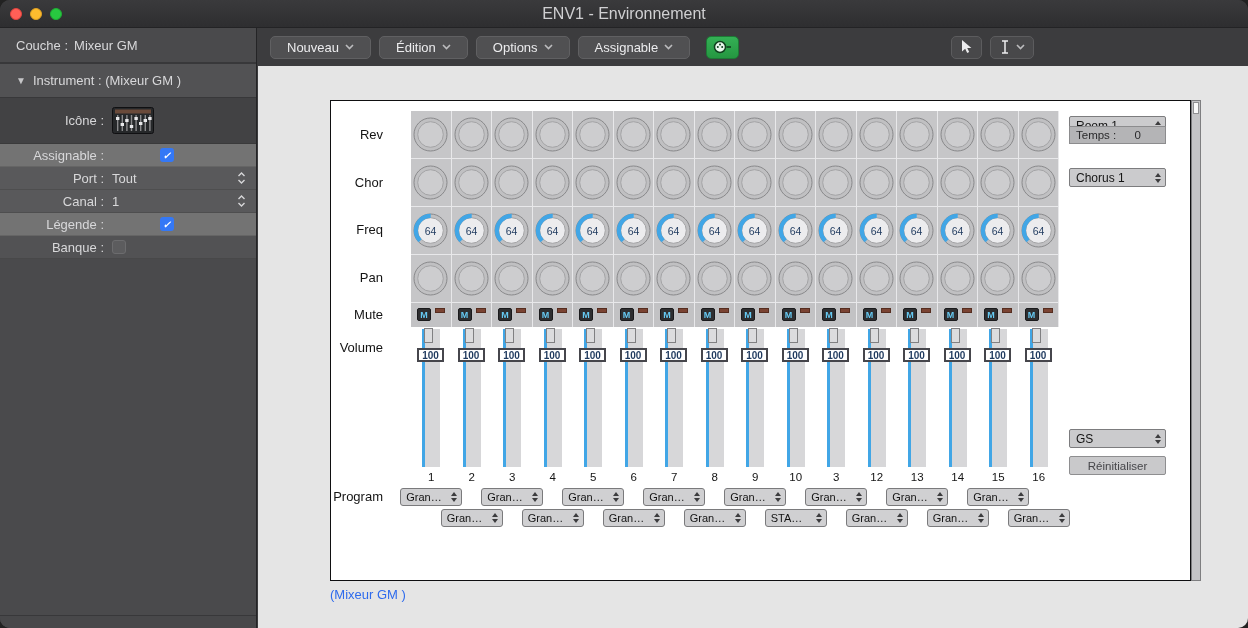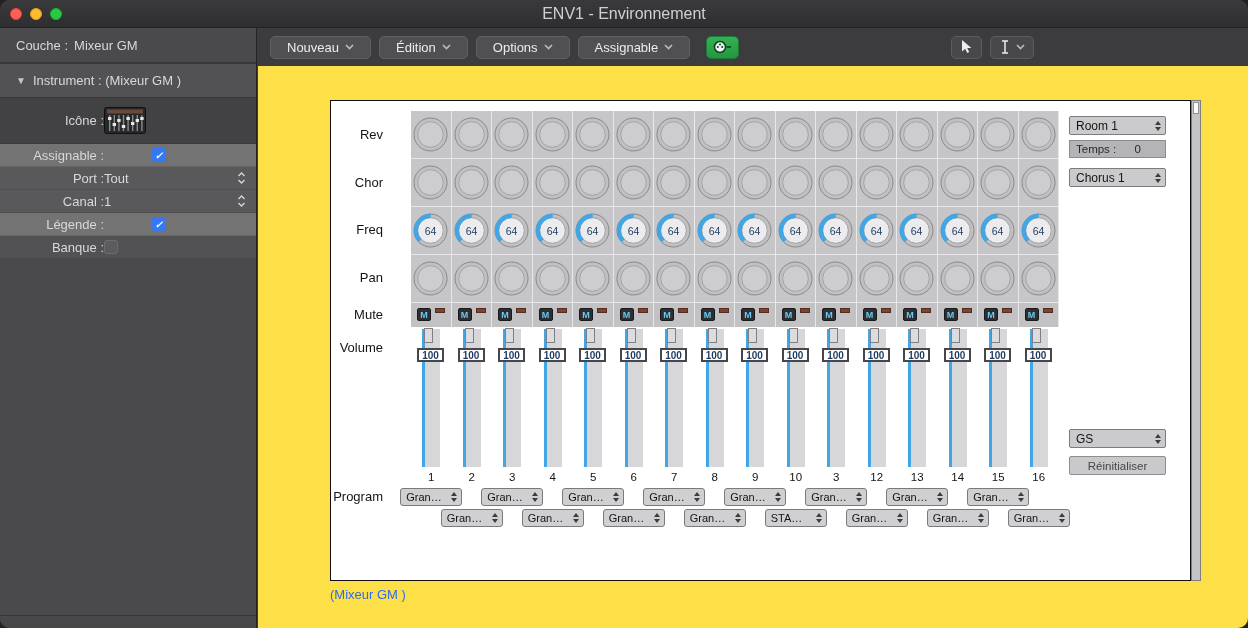--- a/index.html
+++ b/index.html
@@ -22,21 +22,21 @@
 
   
   .sidebar { position:absolute; top:28px; left:0; bottom:0; width:257px;
              background:#4a4a4c; border-right:1px solid #242426; }
   .srow { display:flex; align-items:center; color:#d8d8da; font-size:13px; }
   .srow.layer { height:36px; padding-left:16px; background:#4a4a4c; border-bottom:2px solid #38383a; gap:6px; }
   .srow.inst  { height:34px; padding-left:16px; background:#525254; border-bottom:1px solid #38383a; gap:7px; }
   .tri { font-size:10px; color:#c6c6c8; }
   .prow { display:flex; align-items:center; height:23px; color:#d8d8da; font-size:13px;
           border-bottom:1px solid rgba(0,0,0,0.12); position:relative; }
-  .prow .plab { width:104px; text-align:right; margin-right:0; flex:none; }
+  .prow .plab { width:104px; text-align:right; margin-right:8px; flex:none; }
   .prow.iconrow { height:46px; background:#424244; }
   .prow.dark  { background:#737373;gap:48px; }
   .prow.lite  { background:#59595b; }
   .prow.mid   { background:#525254; }
   .iconimg { display:inline-flex; }
   .cb { width:14px; height:14px; border-radius:3px; display:flex; align-items:center; justify-content:center; }
   .cb.on  { background:#3478f6; color:#fff; font-size:10px; font-weight:bold; }
   .cb.off { background:#5c5c5e; border:1px solid #6c6c6e; }
   .sstep { position:absolute; right:10px; top:4px; }
   .sfooter { position:absolute; bottom:0; left:0; right:0; height:13px; background:#48484a; border-top:1px solid #38383a; }
@@ -46,21 +46,21 @@
   .toolbar { height:38px; display:flex; align-items:center; padding:0 0 0 12px; gap:8px; }
   .tbtn { height:23px; padding:0 16px; background:#505052; border:1px solid #606062; border-radius:5px;
           color:#ececee; font-size:13px; font-family:inherit; display:flex; align-items:center; gap:6px; cursor:default; }
   .gbtn { height:23px; width:33px; margin-left:8px; background:linear-gradient(#34b055,#259741);
           border:1px solid #1d7a35; border-radius:5px; display:flex; align-items:center; justify-content:center; }
   .tools { margin-left:auto; margin-right:214px; display:flex; gap:8px; }
   .toolbtn { height:23px; background:#48484a; border:1px solid #5c5c5e; border-radius:5px;
              display:flex; align-items:center; justify-content:center; gap:5px; padding:0 8px; }
 
   
-  .canvas { position:absolute; top:38px; left:0; right:0; bottom:0; background:#fde047;text-decoration:underline; }
+  .canvas { position:absolute; top:38px; left:0; right:0; bottom:0; background:#e5e5e5;text-decoration:underline; }
   .panel { position:absolute; left:72px; top:34px; width:861px; height:481px;
            background:#fff; border:1px solid #0f0f11; }
   .rlabels span { position:absolute; left:0; width:52px; text-align:right;
                   font-size:13px; color:#141414; }
 
   .strips { position:absolute; left:80px; top:10px; display:flex; }
   .strip { width:40.5px; display:flex; flex-direction:column; }
   .cell { position:relative; }
   .kcell { height:48px; background:#c6c6c8; border-right:1px solid #e8e8ea; border-bottom:1px solid #e8e8ea;
            display:flex; align-items:center; justify-content:center; }
@@ -989,21 +989,21 @@
           </div>
 
         <div class="rctrl">
           <div class="dd" style="top:15px">
             <span>Room 1</span>
             <span class="pstep">
                 <i class="tu"></i>
                 <i class="td"></i>
               </span>
           </div>
-          <div class="field" style="top:39px">
+          <div class="field" style="top:25px">
             <span>Temps :</span>
             <span class="fv">0</span>
           </div>
           <div class="dd" style="top:67px">
             <span>Chorus 1</span>
             <span class="pstep">
                 <i class="tu"></i>
                 <i class="td"></i>
               </span>
           </div>

